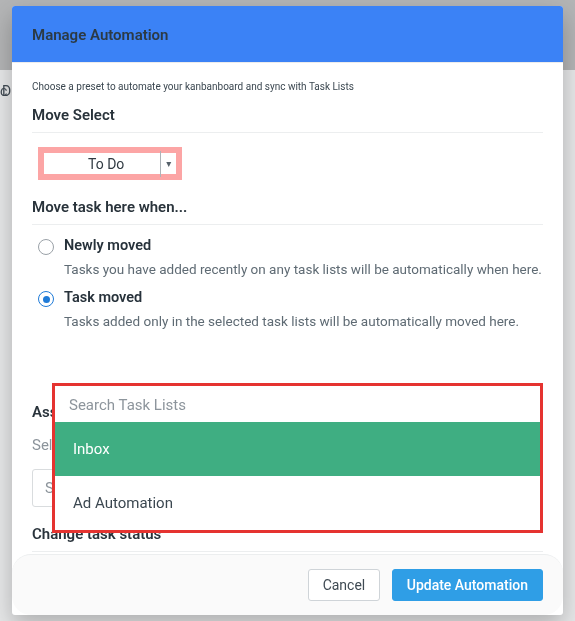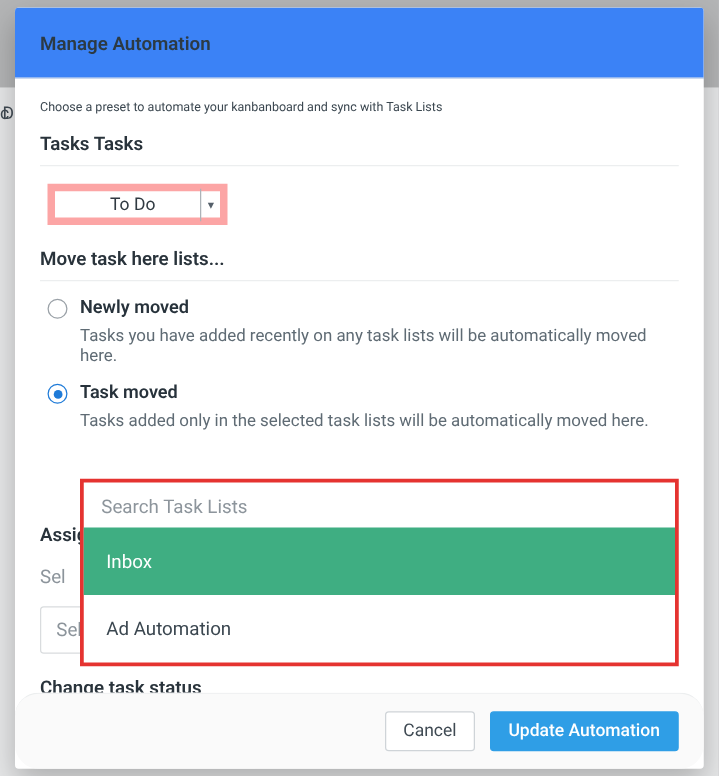--- a/index.html
+++ b/index.html
@@ -76,21 +76,21 @@
   }
   .radio.checked { border-color:#1f7bd8; }
   .radio.checked::after{
     content:""; width:7px; height:7px; border-radius:50%; background:#1f7bd8;
   }
   .opt-label { font-weight:600; font-size:14.5px; color:#27323b; }
   .opt-desc  { font-size:13.5px; color:#5f6b74; margin:3px 0 0 32px; }
 
   .callout-box {
     position:absolute;
-    left: 52px; right: 20px; top: 320px;
+    left: 40px; right: 20px; top: 320px;
     border: 3px solid #e53330;
     background:#fff;
     z-index: 5;
   }
   .search-row {
     padding: 10px 14px 8px 14px;
     color:#8d959c; font-size:15px;
   }
   .dd-item {
     padding: 18px 18px;
@@ -126,34 +126,34 @@
 <div class="bg-card-left"></div>
 <div class="bg-card-right"></div>
 
 <div class="modal">
 
   <div class="modal-header">Manage Automation</div>
 
   <div class="modal-body">
     <p class="subtitle">Choose a preset to automate your kanbanboard and sync with Task Lists</p>
 
-    <div class="section-heading">Tasks Tasks</div>
+    <div class="section-heading">Move Select</div>
 
     <div class="select-box">
       <span class="val">To Do</span>
       <span class="knob">▾</span>
     </div>
 
-    <div class="section-heading">Move task here lists...</div>
+    <div class="section-heading">Move task here when...</div>
 
     <div class="opt-row">
       <span class="radio"></span>
       <span class="opt-label">Newly moved</span>
     </div>
-    <div class="opt-desc">Tasks you have added recently on any task lists will be automatically moved here.</div>
+    <div class="opt-desc">Tasks you have added recently on any task lists will be automatically when here.</div>
 
     <div class="opt-row">
       <span class="radio checked"></span>
       <span class="opt-label">Task moved</span>
     </div>
     <div class="opt-desc">Tasks added only in the selected task lists will be automatically moved here.</div>
 
     
     <div class="callout-box">
       <div class="search-row">Search Task Lists</div>

